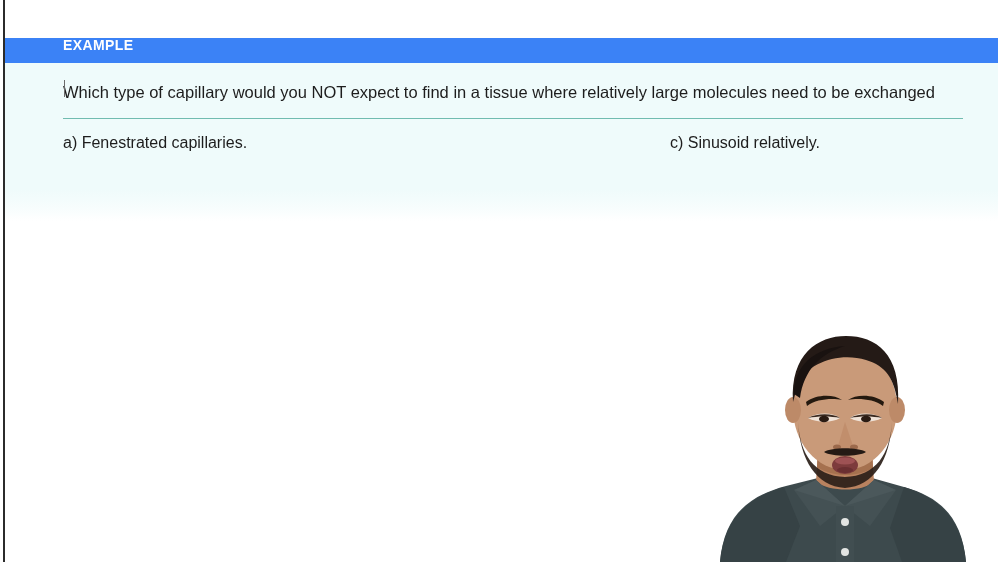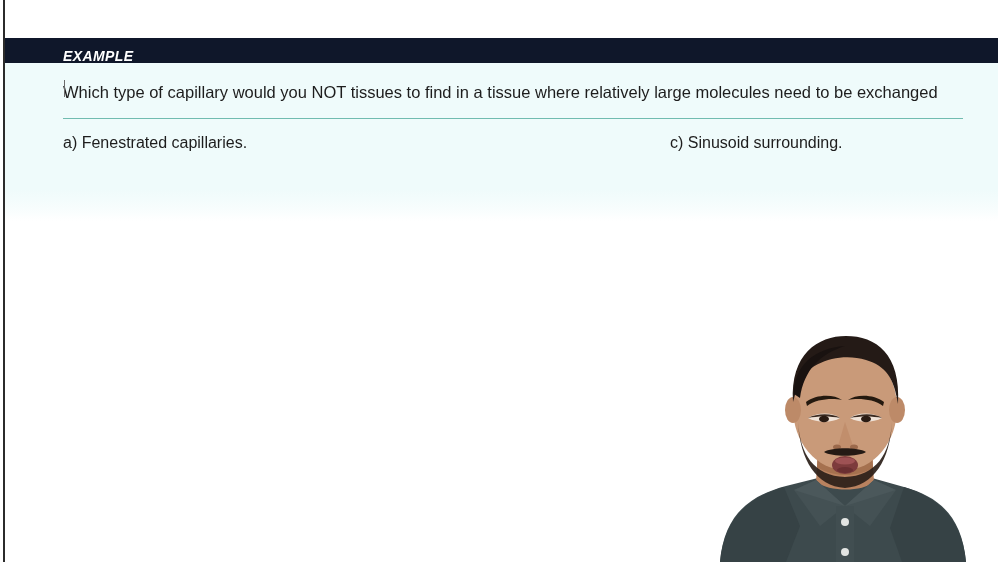--- a/index.html
+++ b/index.html
@@ -39,26 +39,25 @@
   
   .example-card {
     position: absolute;
     left: 5px;
     top: 38px;
     width: 993px;
   }
 
   .example-header {
     height: 25px;
-    background: #0f172a;
+    background: #3b82f6;
     display: flex;
-    align-items: flex-end;
+    align-items: flex-start;
     box-sizing: border-box;
     padding-left: 58px;
-    font-style: italic;
   }
   .example-header-label {
     color: #ffffff;
     font-size: 14px;
     font-weight: bold;
     letter-spacing: 0.4px;
     line-height: 1;
     font-family: "Liberation Sans", sans-serif;
   }
 
@@ -134,28 +133,28 @@
   <div class="example-card">
 
     <div class="example-header">
       <span class="example-header-label">EXAMPLE</span>
     </div>
 
     <div class="example-body">
 
       <div class="question-text">
         <span class="caret-artifact"></span>
-        <div class="question-line">Which type of capillary would you NOT tissues to find in a tissue where relatively large molecules need to be exchanged</div>
+        <div class="question-line">Which type of capillary would you NOT expect to find in a tissue where relatively large molecules need to be exchanged</div>
       </div>
 
       <div class="divider"></div>
 
       <div class="choices">
         <div class="choice choice-a">a) Fenestrated capillaries.</div>
-        <div class="choice choice-c">c) Sinusoid surrounding.</div>
+        <div class="choice choice-c">c) Sinusoid relatively.</div>
       </div>
 
     </div>
   </div>
 
   <div class="presenter">
     <svg width="310" height="232" viewBox="0 0 310 232" xmlns="http://www.w3.org/2000/svg">
       <rect x="0" y="0" width="310" height="232" fill="#ffffff"></rect>
 
       <path d="M30 232 C34 186 58 166 96 156 L128 148 L182 148 L214 157

